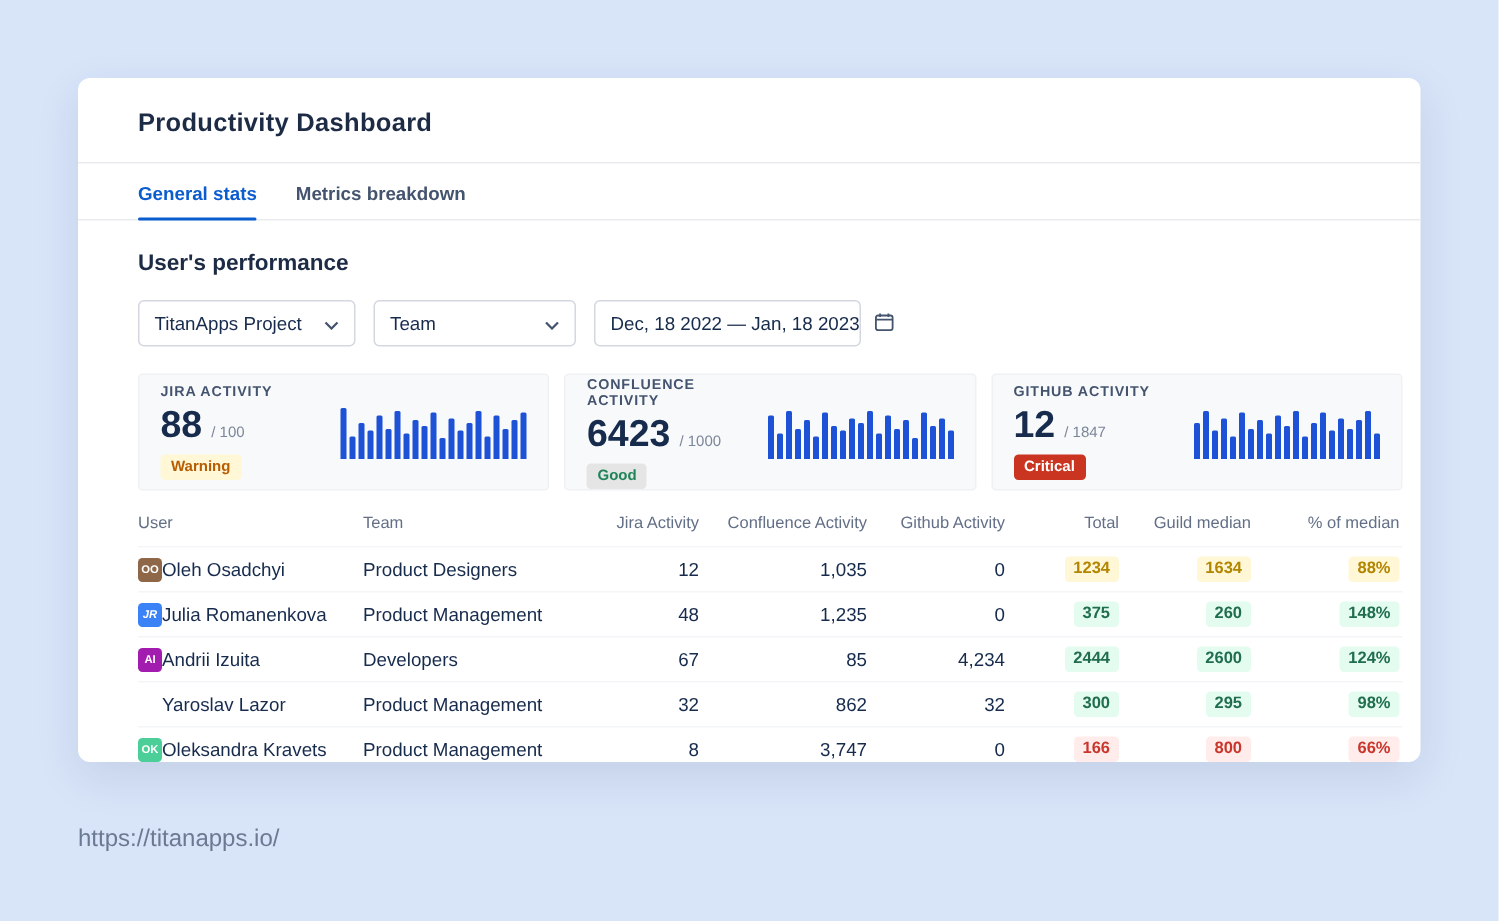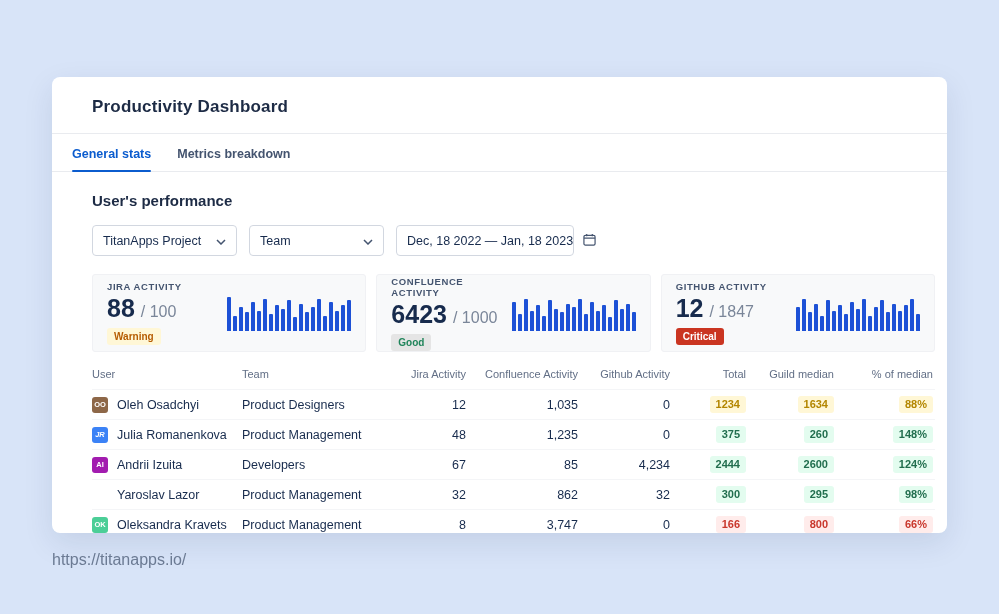--- a/index.html
+++ b/index.html
@@ -9,25 +9,24 @@
     font-family:"Liberation Sans", sans-serif;
     color:#172b4d;
     position:relative;
     overflow:hidden;
   }
   .card {
     position:absolute; left:52px; top:52px; width:895px; height:456px;
     background:#ffffff; border-radius:8px;
     box-shadow:0 10px 30px rgba(23,43,77,.10);
     overflow:hidden;
-    margin-top:25px;
   }
   .card-header { padding:20px 40px 16px; border-bottom:1px solid #e9ebef; }
   .card-title { font-size:17px; font-weight:700; color:#1d2b45; letter-spacing:.2px; }
-  .tabs { display:flex; gap:26px; padding:0 20px; border-bottom:1px solid #e9ebef; }
+  .tabs { display:flex; gap:26px; padding:0 40px; border-bottom:1px solid #e9ebef; }
   .tab {
     font-size:12.5px; font-weight:700; color:#44546f;
     padding:13px 0 10px; cursor:pointer; position:relative;
   }
   .tab.active { color:#0b5cce; }
   .tab.active::after {
     content:""; position:absolute; left:0; right:0; bottom:-1px;
     height:2px; background:#0b5cce; border-radius:1px;
   }
   .content { padding:20px 12px 0 40px; }
@@ -51,41 +50,41 @@
   }
 
   .stat-cards { display:flex; gap:10px; margin-bottom:16px; }
   .stat-card {
     flex:1; height:78px; background:#f8f9fa; border:1px solid #f0f1f4; border-radius:3px;
     display:flex; align-items:center; justify-content:space-between; padding:10px 14px;
   }
   .stat-label { font-size:9.5px; font-weight:700; letter-spacing:.6px; color:#44546f; margin-bottom:2px; }
   .stat-value-row { display:flex; align-items:baseline; margin-bottom:3px; }
   .stat-value { font-size:25px; font-weight:700; color:#172b4d; }
-  .stat-target { font-size:16px; font-weight:500; color:#7a8699; margin-left:6px; }
+  .stat-target { font-size:10px; font-weight:500; color:#7a8699; margin-left:6px; }
   .status-badge {
     display:inline-block; font-size:10px; font-weight:600;
     padding:2px 7px; border-radius:3px; line-height:1.3;
   }
   .status-warning { background:#fff7d6; color:#b65c02; }
   .status-good { background:#e5e5e5; color:#1f845a; }
   .status-critical { background:#ca3521; color:#ffffff; }
   .sparkline { display:flex; align-items:flex-end; gap:2px; height:36px; }
   .sparkline .bar { width:4px; background:#1d51d6; border-radius:1px 1px 0 0; }
 
   .tgrid {
     display:grid;
     grid-template-columns:150px 152px 74px 112px 92px 76px 88px 1fr;
     align-items:center;
   }
   .thead { padding-bottom:9px; }
   .th { font-size:11px; color:#626f86; font-weight:400; white-space:nowrap; }
   .trow { height:30px; border-top:1px solid #f4f5f7; font-size:12.5px; color:#172b4d; }
   .num { text-align:right; padding-right:2px; }
-  .user-cell { display:flex; align-items:center; gap:9px; }
+  .user-cell { display:flex; align-items:center; }
   .avatar {
     width:16px; height:16px; border-radius:3px; flex:0 0 16px;
     color:#fff; font-size:7.5px; font-weight:700;
     display:flex; align-items:center; justify-content:center;
   }
   .avatar.empty { visibility:hidden; }
   .pill {
     display:inline-block; font-size:11px; font-weight:700;
     padding:2px 6px; border-radius:3px; line-height:1.25;
   }

